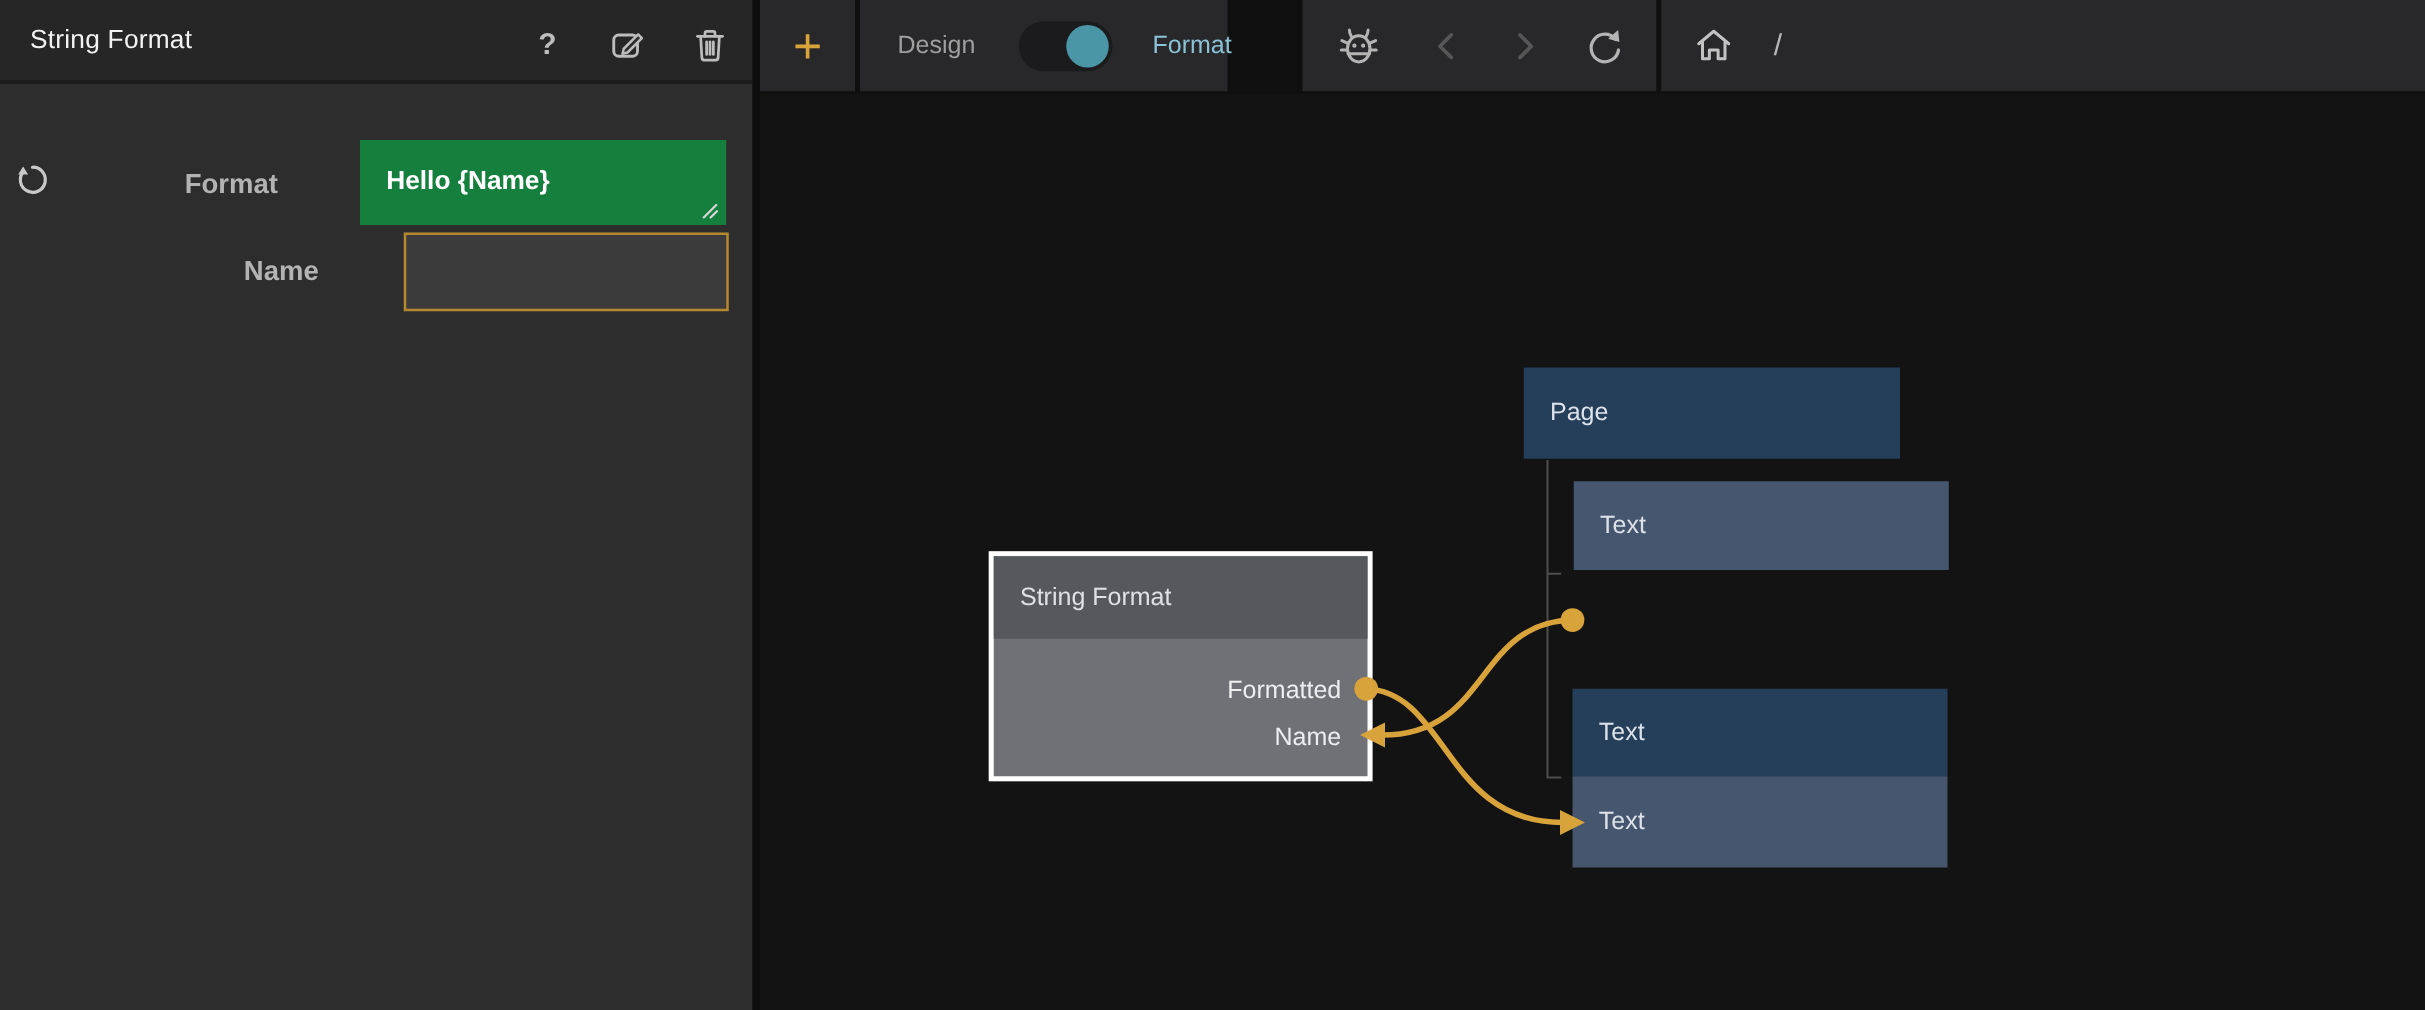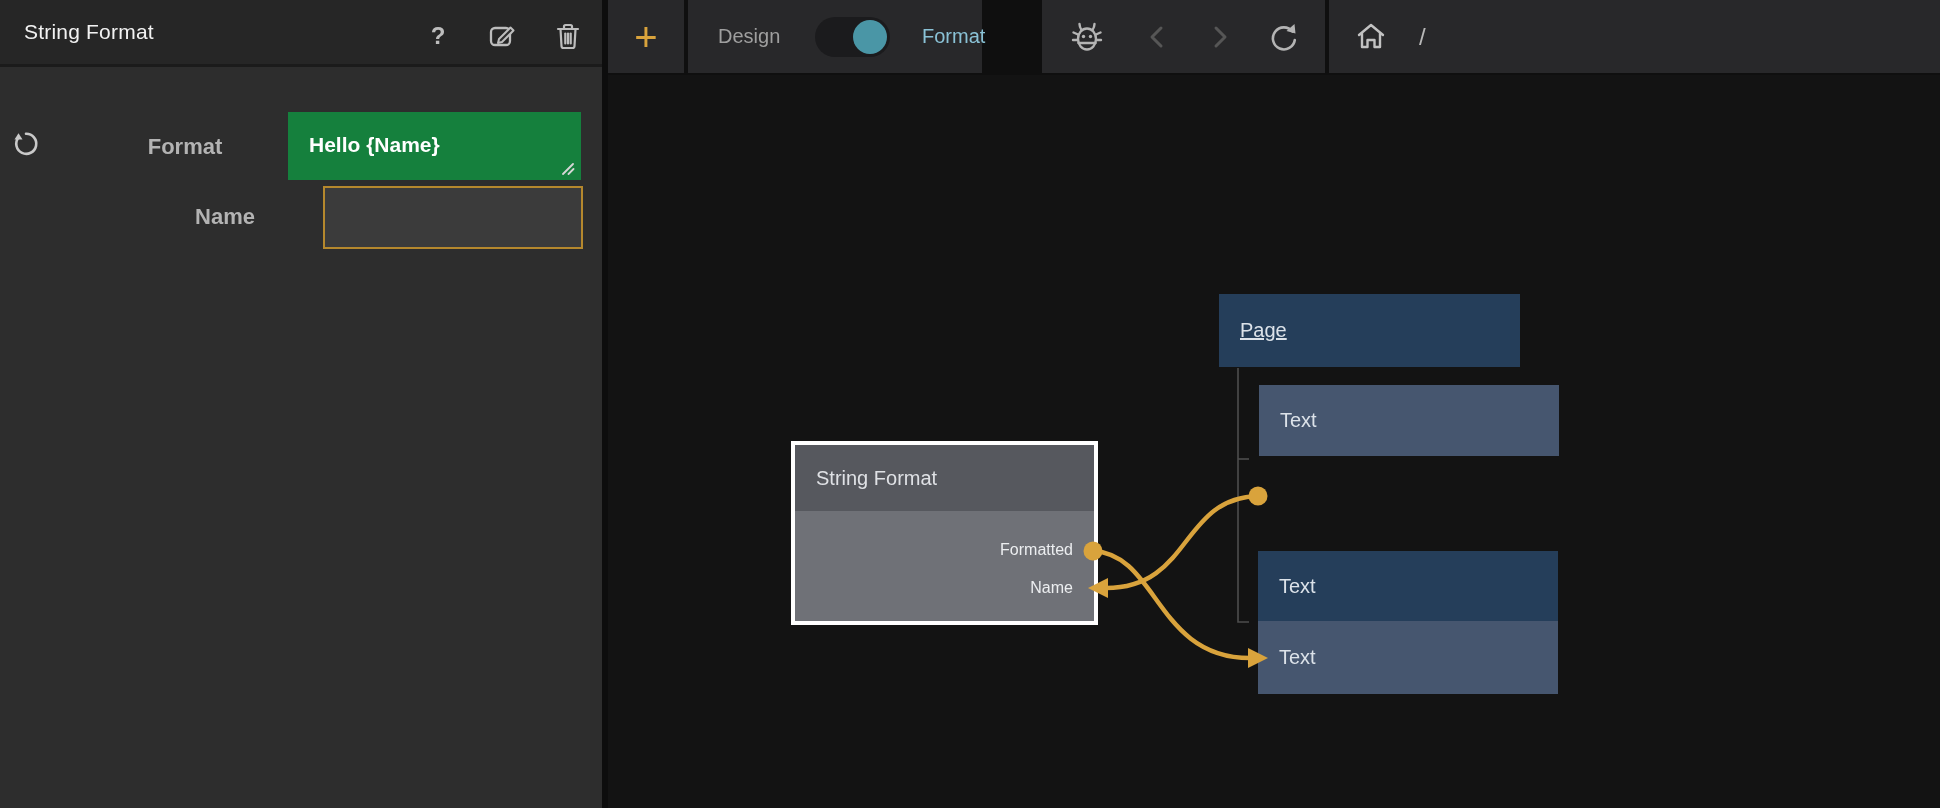--- a/index.html
+++ b/index.html
@@ -53,34 +53,34 @@
     color:#b8b8b8; font-size:24px; }
 
   
   .canvas { position:absolute; left:608px; top:75px; width:1332px; height:733px; background:#131313; }
 
   .node { position:absolute; color:#dce2e9; font-size:20px; }
   .node-header { display:flex; align-items:center; padding-left:21px; }
   .node-port-row { display:flex; align-items:center; padding-left:21px; }
 
   .node-page { left:1219px; top:294px; width:301px; height:73px; background:#253e5a; }
-  .node-page .node-header { height:73px; padding-left:21px;text-decoration:underline; }
+  .node-page .node-header { height:73px; padding-left:21px; }
 
   .node-textinput { left:1259px; top:385px; width:300px; }
   .node-textinput .node-header { height:74px; background:#253e5a; }
   .node-textinput .node-port-row { height:71px; background:#46566f; }
 
   .node-text2 { left:1258px; top:551px; width:300px; }
   .node-text2 .node-header { height:70px; background:#253e5a; }
   .node-text2 .node-port-row { height:73px; background:#46566f; }
 
   .node-stringformat { left:791px; top:441px; width:307px; height:184px;
     border:4px solid #ffffff; background:#6f7177; }
   .node-stringformat .node-header { height:66px; background:#56585e; color:#dfe1e5; }
-  .sf-port { position:absolute; right:21px; text-align:right; color:#eceef0; font-size:16px; }
+  .sf-port { position:absolute; right:21px; text-align:right; color:#eceef0; font-size:20px; }
   .sf-port-formatted { top:96px; }
   .sf-port-name { top:134px; }
 
   .overlay-svg { position:absolute; left:0; top:0; width:1940px; height:808px; pointer-events:none; }
   .overlay-svg .hit { pointer-events:auto; }
 </style>
 </head>
 <body>
 
 <div id="app">

